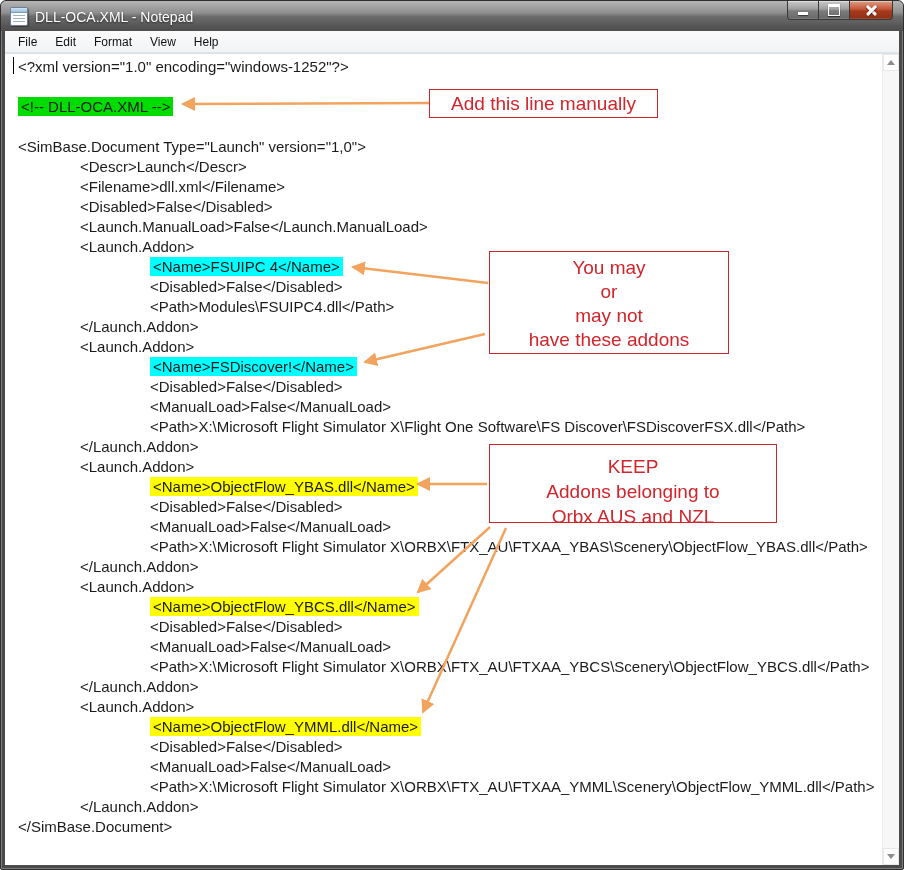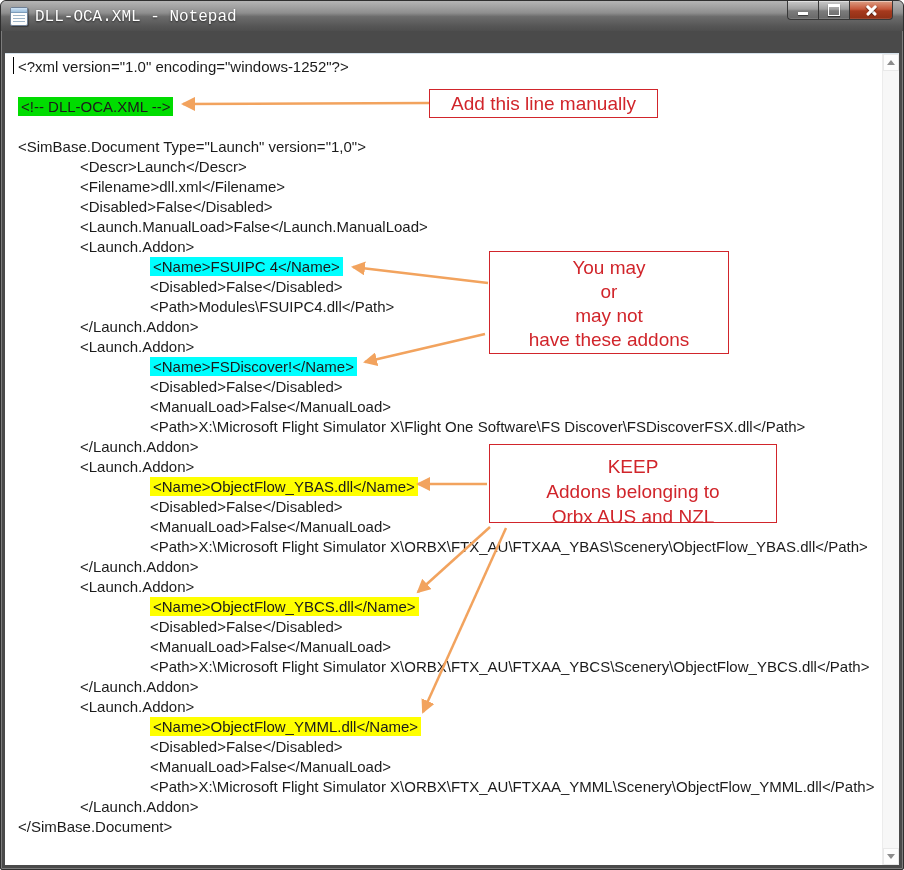--- a/index.html
+++ b/index.html
@@ -12,21 +12,21 @@
   .titlebar { position: absolute; left: 0; right: 0; top: 0; height: 30px;
               border-radius: 5px 5px 0 0;
               background: linear-gradient(#b5b5b5 0%, #8e8e8e 40%, #6c6c6c 52%, #555 85%, #4e4e4e 100%); }
   .title-group { position: absolute; left: 9px; top: 6px; display: flex; align-items: center; gap: 7px; }
   .np-icon { width: 16px; height: 17px; background: #fdfdfd; border: 1px solid #6e7f95;
              border-radius: 2px; position: relative; box-shadow: 1px 1px 1px rgba(0,0,0,.35); }
   .np-icon:before { content: ""; position: absolute; left: 0; right: 0; top: 0; height: 4px;
                     background: linear-gradient(#cfe3f5, #9dbfdd); border-bottom: 1px solid #7d9cba; }
   .np-icon:after { content: ""; position: absolute; left: 2px; right: 2px; top: 7px; height: 7px;
                    background: repeating-linear-gradient(#9db4c8 0 1px, transparent 1px 3px); }
-  .title-text { color: #fff; font-size: 16px; text-shadow: 0 1px 2px rgba(0,0,0,.6); font-family: Liberation Mono, monospace; }
+  .title-text { color: #fff; font-size: 14px; text-shadow: 0 1px 2px rgba(0,0,0,.6); }
 
   .win-buttons { position: absolute; top: 0px; right: 10px; display: flex; }
   .win-btn { height: 19px; border: 1px solid #383838; border-top: none; box-sizing: border-box;
              display: flex; align-items: center; justify-content: center; cursor: default;
              box-shadow: inset 0 1px 0 rgba(255,255,255,.45), inset 0 -1px 0 rgba(255,255,255,.12); }
   .btn-min, .btn-max { width: 31px;
              background: linear-gradient(#cacaca 0%, #9e9e9e 45%, #7c7c7c 55%, #686868 100%); }
   .btn-min { border-radius: 0 0 0 4px; border-right: none; }
   .btn-max { border-right: none; }
   .btn-close { width: 44px; border-radius: 0 0 4px 0;
@@ -104,20 +104,27 @@
         </div>
       <div class="win-btn btn-max">
           <div class="glyph-max"></div>
         </div>
       <div class="win-btn btn-close">
           <div class="glyph-close"></div>
         </div>
     </div>
   </div>
 
+  <div class="menubar">
+    <span class="menu-item">File</span>
+    <span class="menu-item">Edit</span>
+    <span class="menu-item">Format</span>
+    <span class="menu-item">View</span>
+    <span class="menu-item">Help</span>
+  </div>
 
   <div class="client">
     <div class="text-area"><div class="line"><span>&lt;?xml version="1.0" encoding="windows-1252"?&gt;</span></div><div class="line"><span></span></div><div class="line"><span class="hl hl-green">&lt;!-- DLL-OCA.XML --&gt;</span></div><div class="line"><span></span></div><div class="line"><span>&lt;SimBase.Document Type="Launch" version="1,0"&gt;</span></div><div class="line ind1"><span>&lt;Descr&gt;Launch&lt;/Descr&gt;</span></div><div class="line ind1"><span>&lt;Filename&gt;dll.xml&lt;/Filename&gt;</span></div><div class="line ind1"><span>&lt;Disabled&gt;False&lt;/Disabled&gt;</span></div><div class="line ind1"><span>&lt;Launch.ManualLoad&gt;False&lt;/Launch.ManualLoad&gt;</span></div><div class="line ind1"><span>&lt;Launch.Addon&gt;</span></div><div class="line ind2"><span class="hl hl-cyan">&lt;Name&gt;FSUIPC 4&lt;/Name&gt;</span></div><div class="line ind2"><span>&lt;Disabled&gt;False&lt;/Disabled&gt;</span></div><div class="line ind2"><span>&lt;Path&gt;Modules\FSUIPC4.dll&lt;/Path&gt;</span></div><div class="line ind1"><span>&lt;/Launch.Addon&gt;</span></div><div class="line ind1"><span>&lt;Launch.Addon&gt;</span></div><div class="line ind2"><span class="hl hl-cyan">&lt;Name&gt;FSDiscover!&lt;/Name&gt;</span></div><div class="line ind2"><span>&lt;Disabled&gt;False&lt;/Disabled&gt;</span></div><div class="line ind2"><span>&lt;ManualLoad&gt;False&lt;/ManualLoad&gt;</span></div><div class="line ind2"><span>&lt;Path&gt;X:\Microsoft Flight Simulator X\Flight One Software\FS Discover\FSDiscoverFSX.dll&lt;/Path&gt;</span></div><div class="line ind1"><span>&lt;/Launch.Addon&gt;</span></div><div class="line ind1"><span>&lt;Launch.Addon&gt;</span></div><div class="line ind2"><span class="hl hl-yellow">&lt;Name&gt;ObjectFlow_YBAS.dll&lt;/Name&gt;</span></div><div class="line ind2"><span>&lt;Disabled&gt;False&lt;/Disabled&gt;</span></div><div class="line ind2"><span>&lt;ManualLoad&gt;False&lt;/ManualLoad&gt;</span></div><div class="line ind2"><span>&lt;Path&gt;X:\Microsoft Flight Simulator X\ORBX\FTX_AU\FTXAA_YBAS\Scenery\ObjectFlow_YBAS.dll&lt;/Path&gt;</span></div><div class="line ind1"><span>&lt;/Launch.Addon&gt;</span></div><div class="line ind1"><span>&lt;Launch.Addon&gt;</span></div><div class="line ind2"><span class="hl hl-yellow">&lt;Name&gt;ObjectFlow_YBCS.dll&lt;/Name&gt;</span></div><div class="line ind2"><span>&lt;Disabled&gt;False&lt;/Disabled&gt;</span></div><div class="line ind2"><span>&lt;ManualLoad&gt;False&lt;/ManualLoad&gt;</span></div><div class="line ind2"><span>&lt;Path&gt;X:\Microsoft Flight Simulator X\ORBX\FTX_AU\FTXAA_YBCS\Scenery\ObjectFlow_YBCS.dll&lt;/Path&gt;</span></div><div class="line ind1"><span>&lt;/Launch.Addon&gt;</span></div><div class="line ind1"><span>&lt;Launch.Addon&gt;</span></div><div class="line ind2"><span class="hl hl-yellow">&lt;Name&gt;ObjectFlow_YMML.dll&lt;/Name&gt;</span></div><div class="line ind2"><span>&lt;Disabled&gt;False&lt;/Disabled&gt;</span></div><div class="line ind2"><span>&lt;ManualLoad&gt;False&lt;/ManualLoad&gt;</span></div><div class="line ind2"><span>&lt;Path&gt;X:\Microsoft Flight Simulator X\ORBX\FTX_AU\FTXAA_YMML\Scenery\ObjectFlow_YMML.dll&lt;/Path&gt;</span></div><div class="line ind1"><span>&lt;/Launch.Addon&gt;</span></div><div class="line"><span>&lt;/SimBase.Document&gt;</span></div></div>
     <div class="vscroll">
       <div class="sb-btn sb-up">
           <div class="tri-up"></div>
         </div>
       <div class="sb-btn sb-down">
           <div class="tri-down"></div>
         </div>

